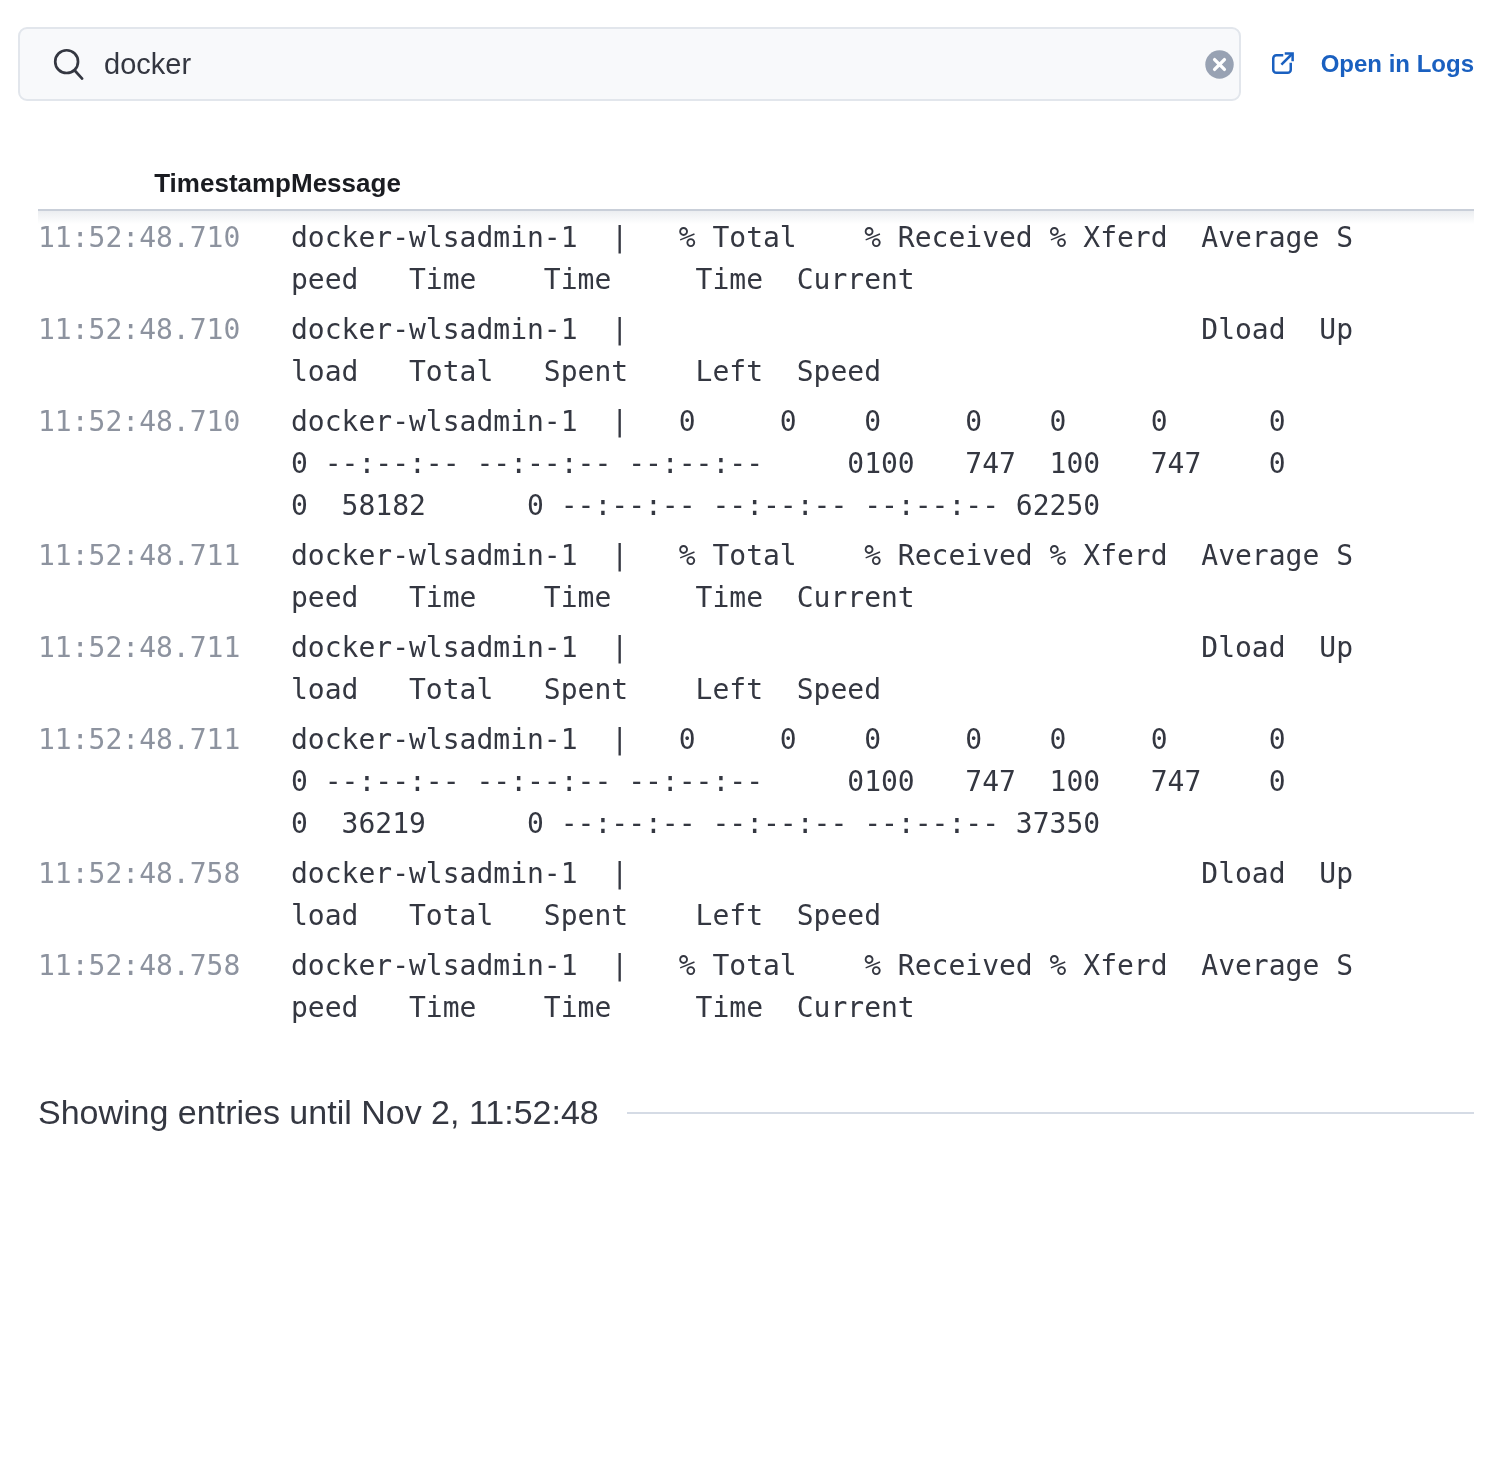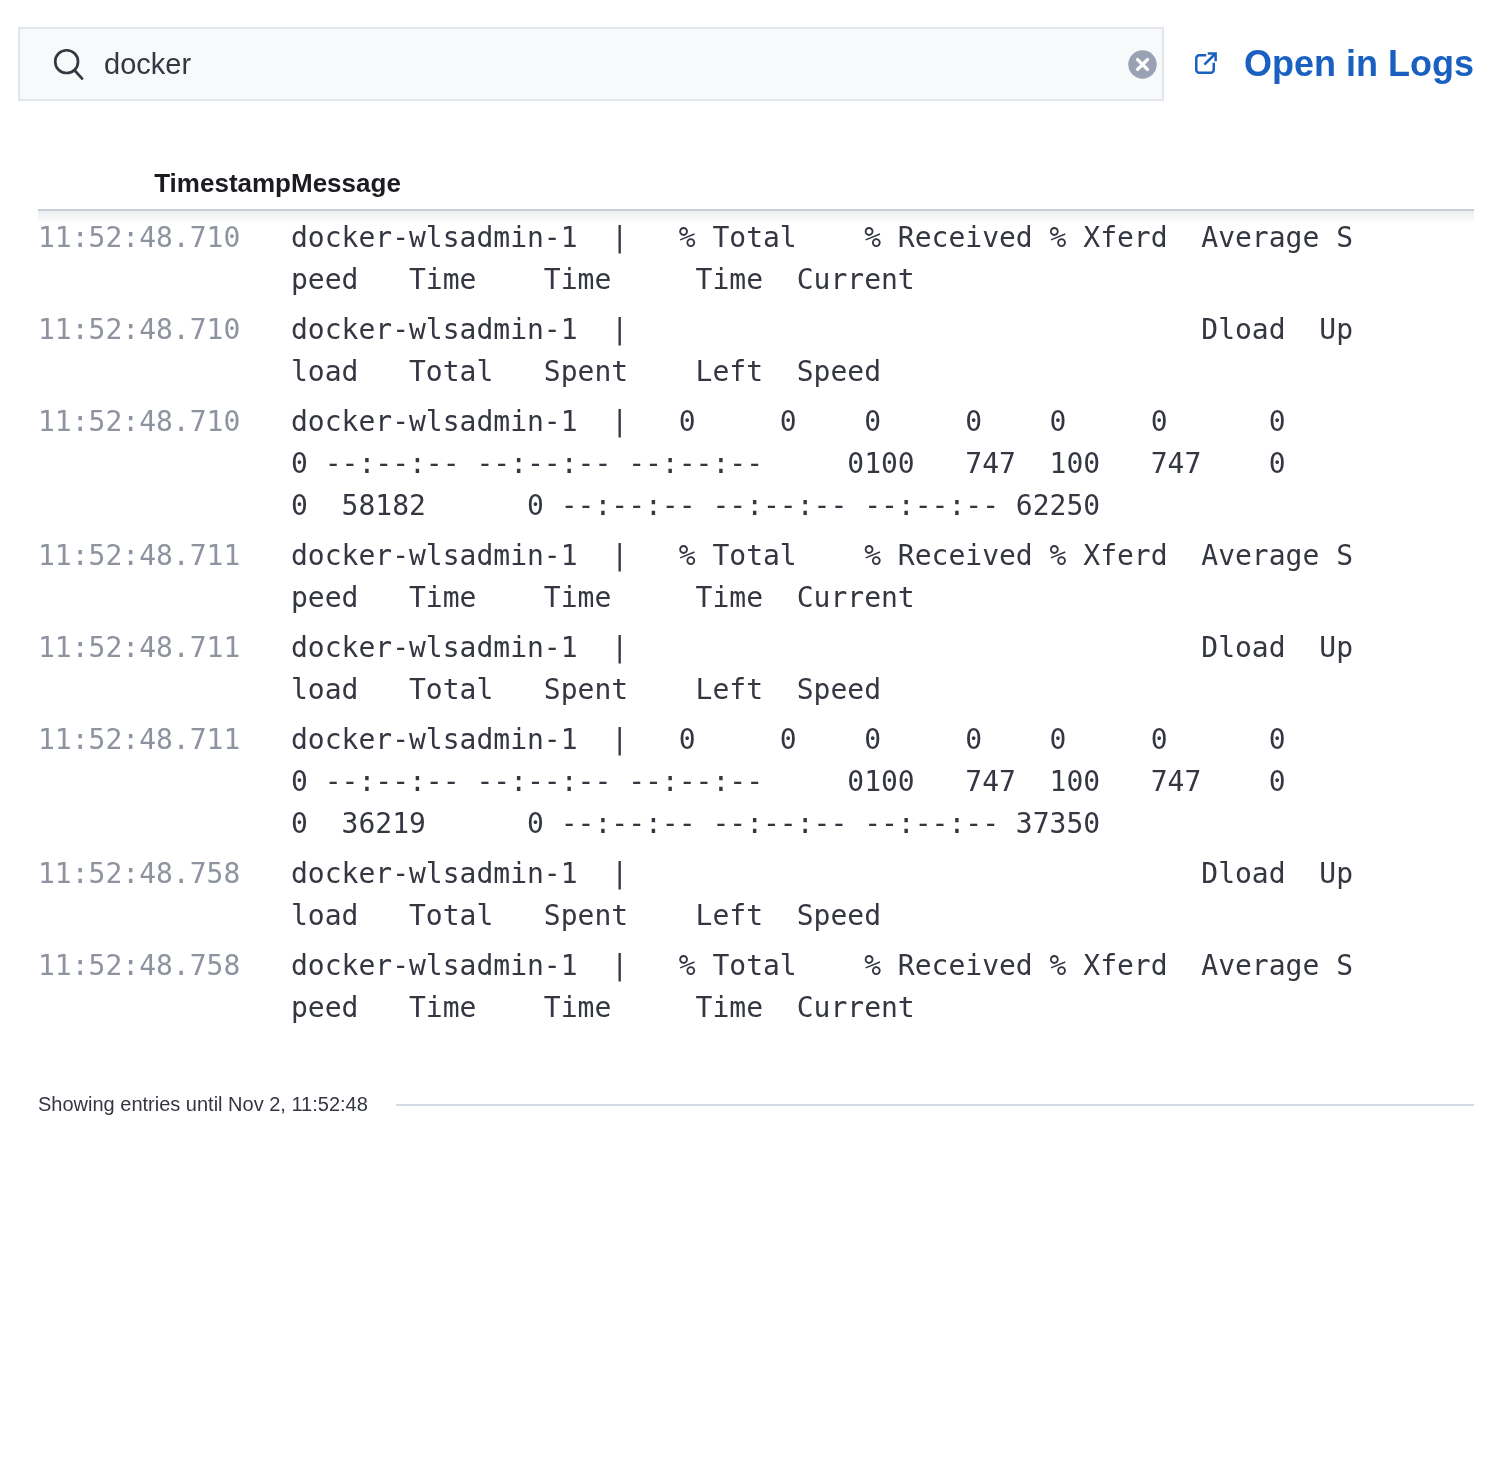--- a/index.html
+++ b/index.html
@@ -28,39 +28,39 @@
     padding:27px 38px 0 18px;
     gap:26px;
   }
   .search-box{
     flex:1;height:74px;
     display:flex;align-items:center;
     gap:16px;
     padding:0 4px 0 30px;
     background:var(--search-bg);
     border:2px solid var(--search-border);
-    border-radius:0;
+    border-radius:9px;
   }
   .search-icon-svg{width:38px;height:38px;flex:0 0 auto;display:block;}
   .search-input{
     flex:1;height:100%;
     border:none;outline:none;background:transparent;
     font-family:"Liberation Sans","DejaVu Sans",sans-serif;
     font-size:29px;color:var(--message-text);
   }
   .clear-btn{
     width:31px;height:31px;flex:0 0 auto;
     border:none;padding:0;background:transparent;cursor:pointer;
     display:flex;align-items:center;justify-content:center;
   }
   .clear-icon-svg{width:31px;height:31px;display:block;}
   .open-logs{
     display:flex;align-items:center;gap:24px;
     color:var(--link-blue);
-    font-size:36px;font-weight:700;
+    font-size:24px;font-weight:700;
     text-decoration:none;white-space:nowrap;cursor:pointer;
   }
   .popout-icon-svg{width:30px;height:30px;display:block;}
 
   
   .log-table{padding:0 38px;}
   .thead{
     display:flex;
     padding:66px 0 10px 0;
     border-bottom:2px solid var(--header-border);
@@ -85,21 +85,21 @@
     word-break:break-all;
     overflow:hidden;
   }
 
   
   .footer{
     display:flex;align-items:center;
     margin:60px 38px 0 38px;
     gap:28px;
   }
-  .footer-text{font-size:20px;color:var(--message-text);white-space:nowrap;}
+  .footer-text{font-size:34px;color:var(--message-text);white-space:nowrap;}
   .footer-line{flex:1;height:2px;background:var(--divider);}
 </style>
 </head>
 <body>
 
 <div class="toolbar">
   <div class="search-box">
     <svg class="search-icon-svg" viewBox="0 0 24 24" fill="none" stroke="#343741" stroke-width="1.7" stroke-linecap="round">
       <circle cx="10.5" cy="10.5" r="7.2"></circle>
       <line x1="15.9" y1="16.4" x2="20.3" y2="21.2"></line>

